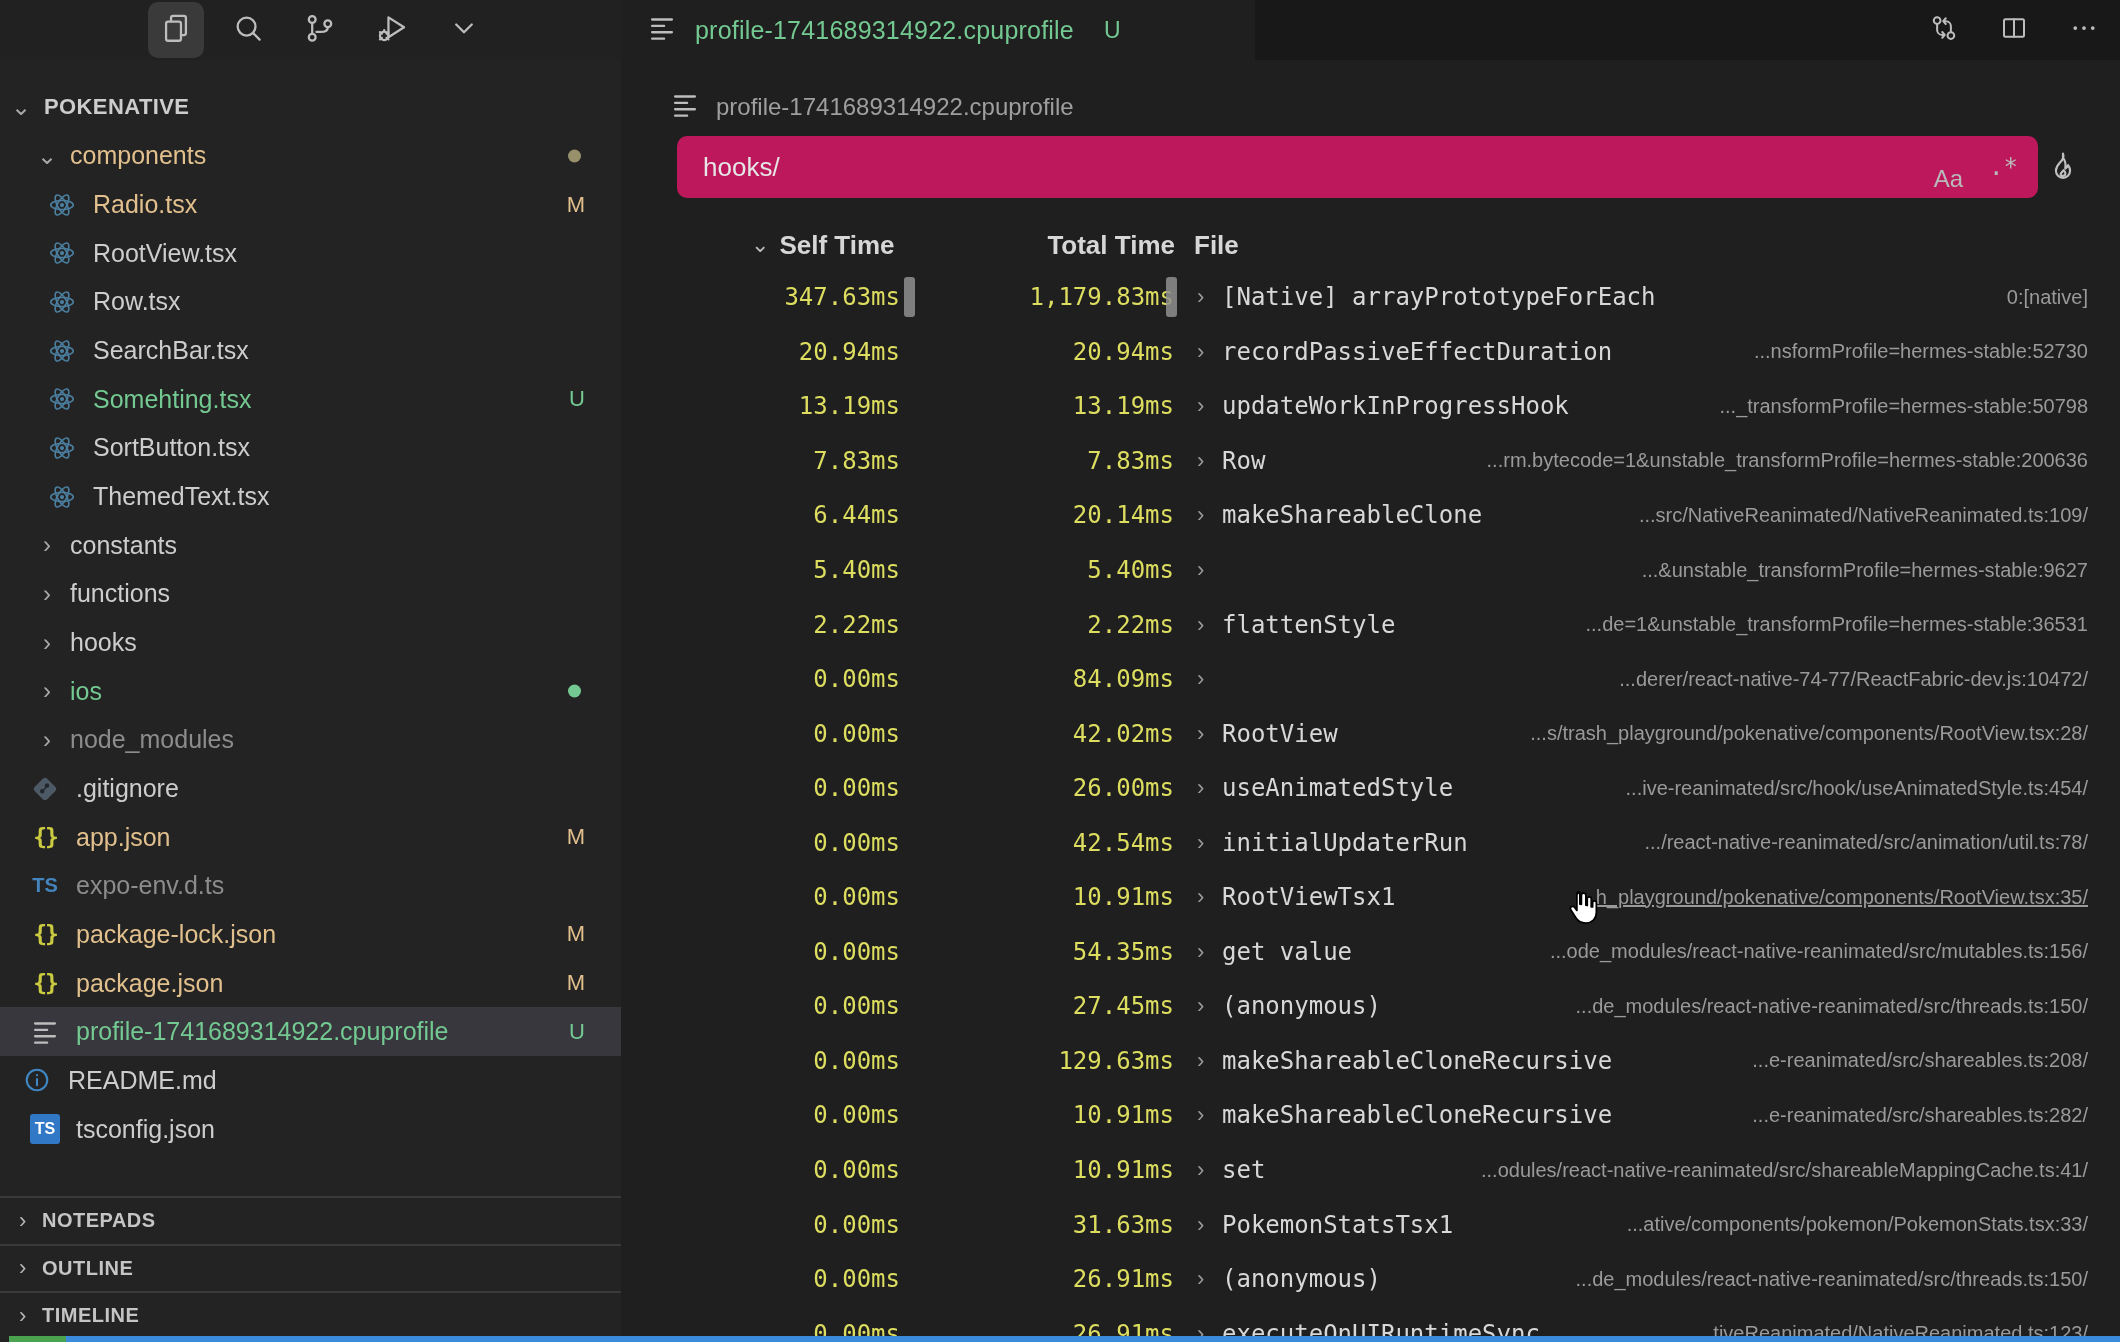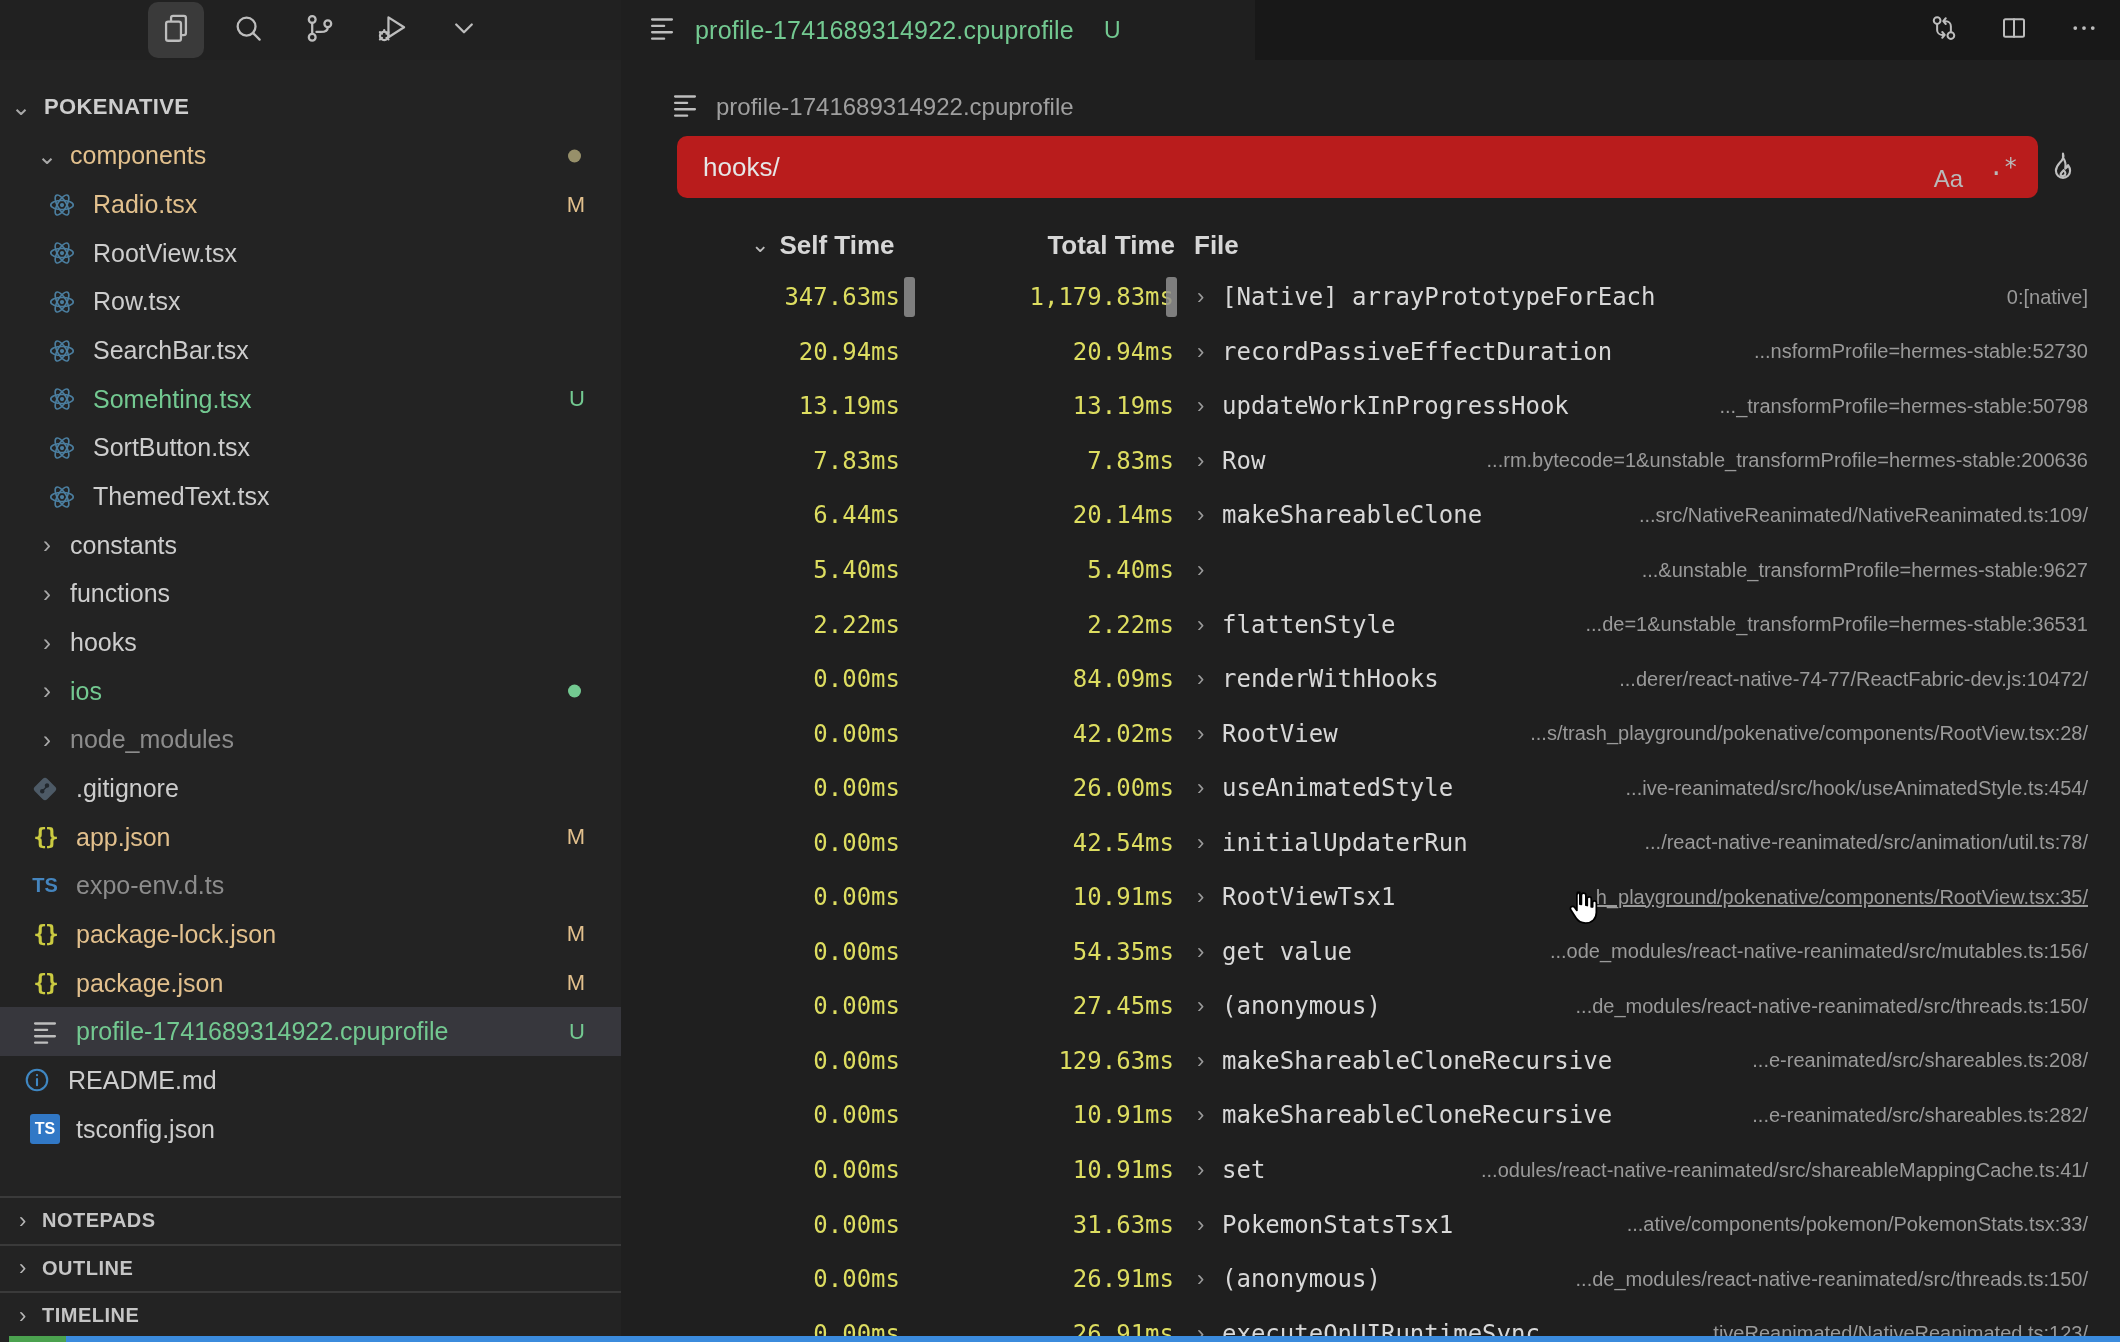--- a/index.html
+++ b/index.html
@@ -40,21 +40,21 @@
   .tab { width:634px; height:60px; background:#1f1f1f; display:flex; align-items:center; padding-left:24px; gap:16px; }
   .tab .tlabel { color:#73c991; font-size:25px; letter-spacing:.2px; }
   .tab .tbadge { color:#73c991; font-size:23px; margin-left:14px; }
   .tab-actions { position:absolute; right:14px; top:0; height:60px; display:flex; align-items:center; gap:26px; }
   .tab-actions .tact { width:44px; height:44px; display:flex; align-items:center; justify-content:center; }
   .tab-actions svg { width:30px; height:30px; }
 
   .breadcrumb { position:absolute; left:0; top:82px; height:50px; display:flex; align-items:center; gap:14px; padding-left:47px; }
   .breadcrumb .blabel { color:#9f9f9f; font-size:24px; }
 
-  .searchbox { position:absolute; left:56px; top:136px; width:1361px; height:62px; background:#b91c1c;
+  .searchbox { position:absolute; left:56px; top:136px; width:1361px; height:62px; background:#be185d;
     border-radius:10px; display:flex; align-items:center; padding:0 20px 0 26px; }
   .searchbox .sval { color:#e6e6e6; font-size:26px; flex:1; }
   .opt { color:#b9b9b9; font-size:24px; margin-left:26px; font-family:"DejaVu Sans Mono",monospace; }
   .flame-btn { position:absolute; left:1417px; top:142px; width:50px; height:50px; display:flex; align-items:center; justify-content:center; }
 
   .thead { position:absolute; left:0; top:220px; right:0; height:50px; font-size:26px; color:#d6d6d6; font-weight:600; }
   .th-self { position:absolute; left:130px; top:0; width:166px; height:50px; display:flex; align-items:center; gap:10px; }
   .th-self .sortchev { font-weight:normal; color:#bdbdbd; font-size:22px; }
   .th-total { position:absolute; left:300px; top:0; width:254px; height:50px; display:flex; align-items:center; justify-content:flex-end; }
   .th-file { position:absolute; left:573px; top:0; height:50px; display:flex; align-items:center; }
@@ -441,21 +441,20 @@
           <span class="cell-self">2.22ms</span>
           <span class="cell-total">2.22ms</span>
           <span class="cell-chev">›</span>
           <span class="cell-fn">flattenStyle</span>
           <span class="cell-path">...de=1&amp;unstable_transformProfile=hermes-stable:36531</span>
         </div>
         <div class="prow">
           <span class="cell-self">0.00ms</span>
           <span class="cell-total">84.09ms</span>
           <span class="cell-chev">›</span>
-          <span class="cell-fn">renderWithHooks</span>
           <span class="cell-path">...derer/react-native-74-77/ReactFabric-dev.js:10472/</span>
         </div>
         <div class="prow">
           <span class="cell-self">0.00ms</span>
           <span class="cell-total">42.02ms</span>
           <span class="cell-chev">›</span>
           <span class="cell-fn">RootView</span>
           <span class="cell-path">...s/trash_playground/pokenative/components/RootView.tsx:28/</span>
         </div>
         <div class="prow">

